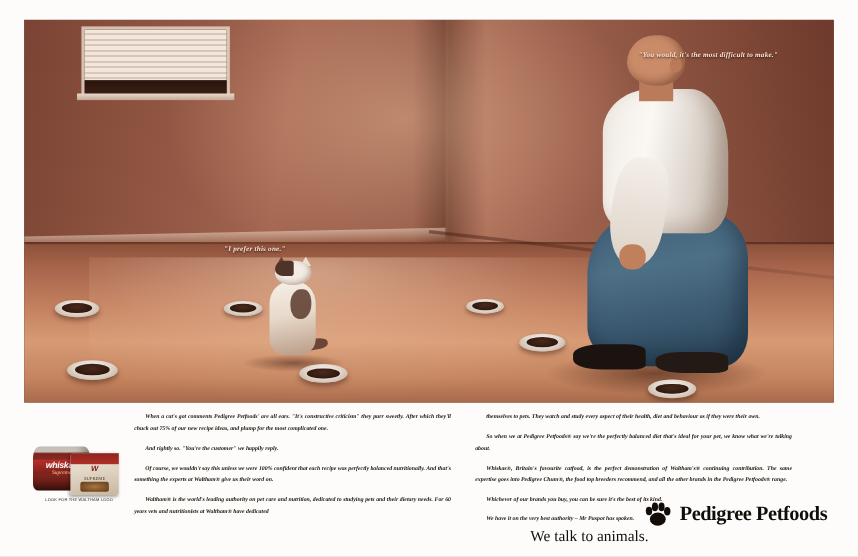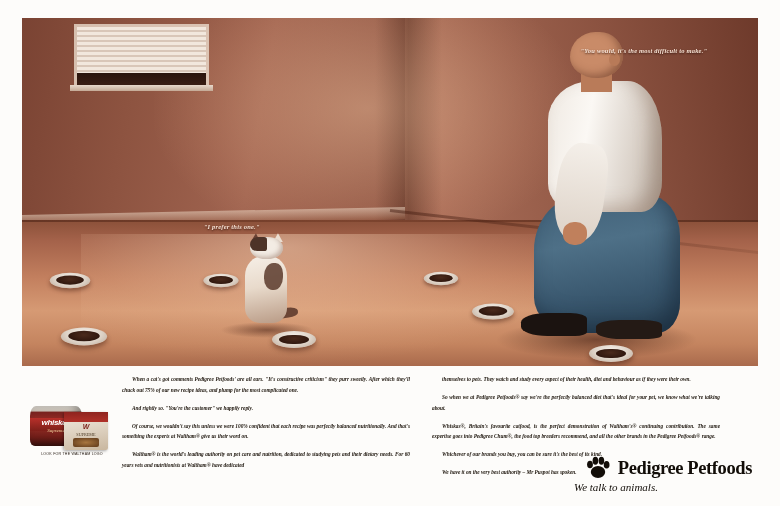--- a/index.html
+++ b/index.html
@@ -510,21 +510,21 @@
     color: #2b2018;
   }
 
   
   .logo {
     position: absolute;
     right: 6px;
     top: 82px;
     width: 270px;
     height: 40px;
-    text-align: center;
+    text-align: left;
   }
   .logo-row {
     display: flex;
     align-items: center;
     justify-content: flex-end;
     gap: 7px;
   }
   .logo-mark {
     width: 26px;
     height: 24px;
@@ -534,22 +534,21 @@
   .logo-word {
     font-family: "Liberation Serif", serif;
     font-weight: bold;
     font-size: 18.5px;
     color: #120d08;
     letter-spacing: -0.4px;
     white-space: nowrap;
   }
   .logo-tag {
     font-family: "Liberation Serif", serif;
-    font-style: italic;
-    font-size: 11px;
+    font-size: 14px;
     color: #120d08;
     margin-top: 1px;
     margin-right: 2px;
   }
 </style>
 </head>
 <body>
 
 <div class="page">
 

